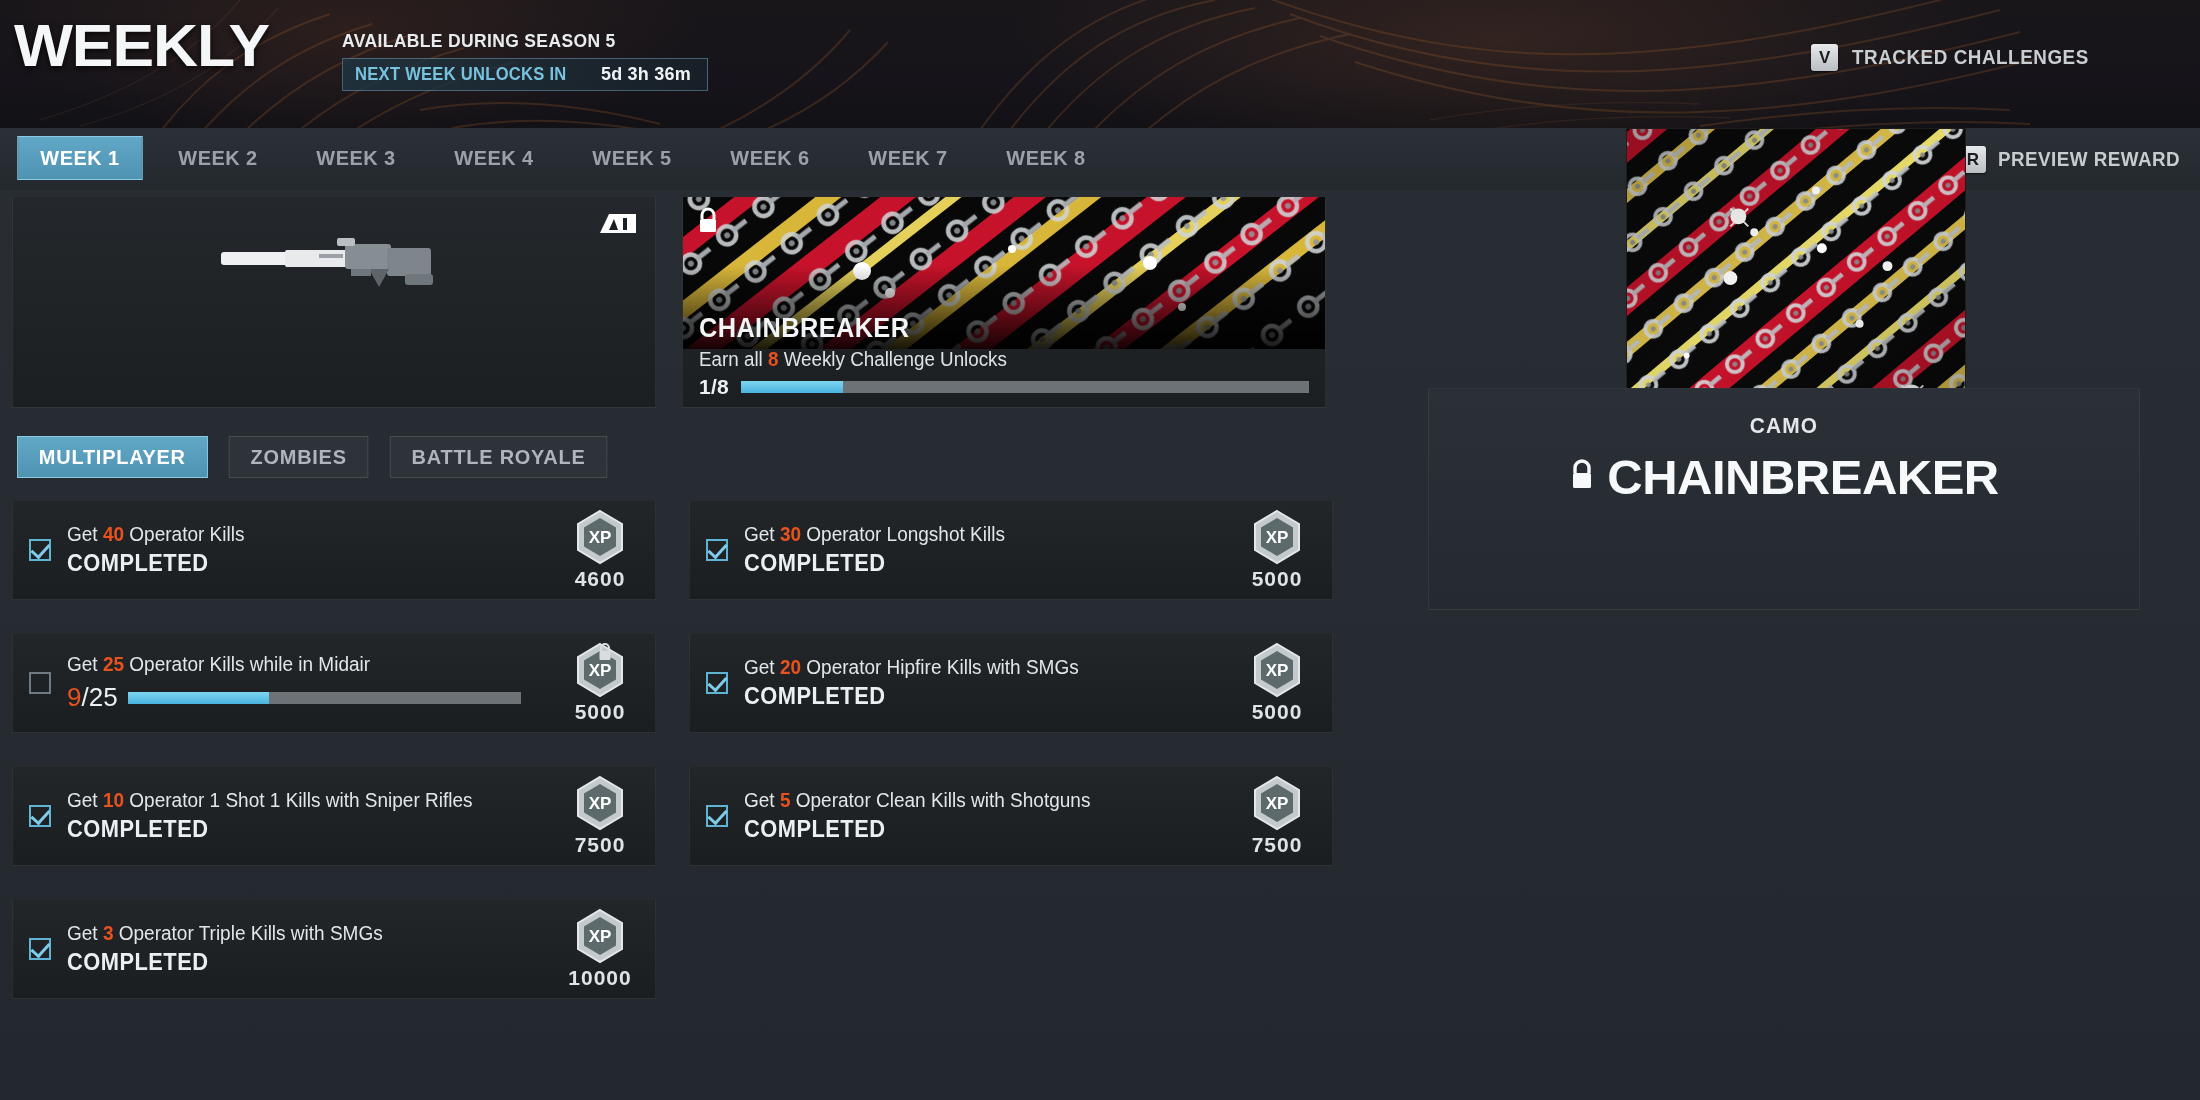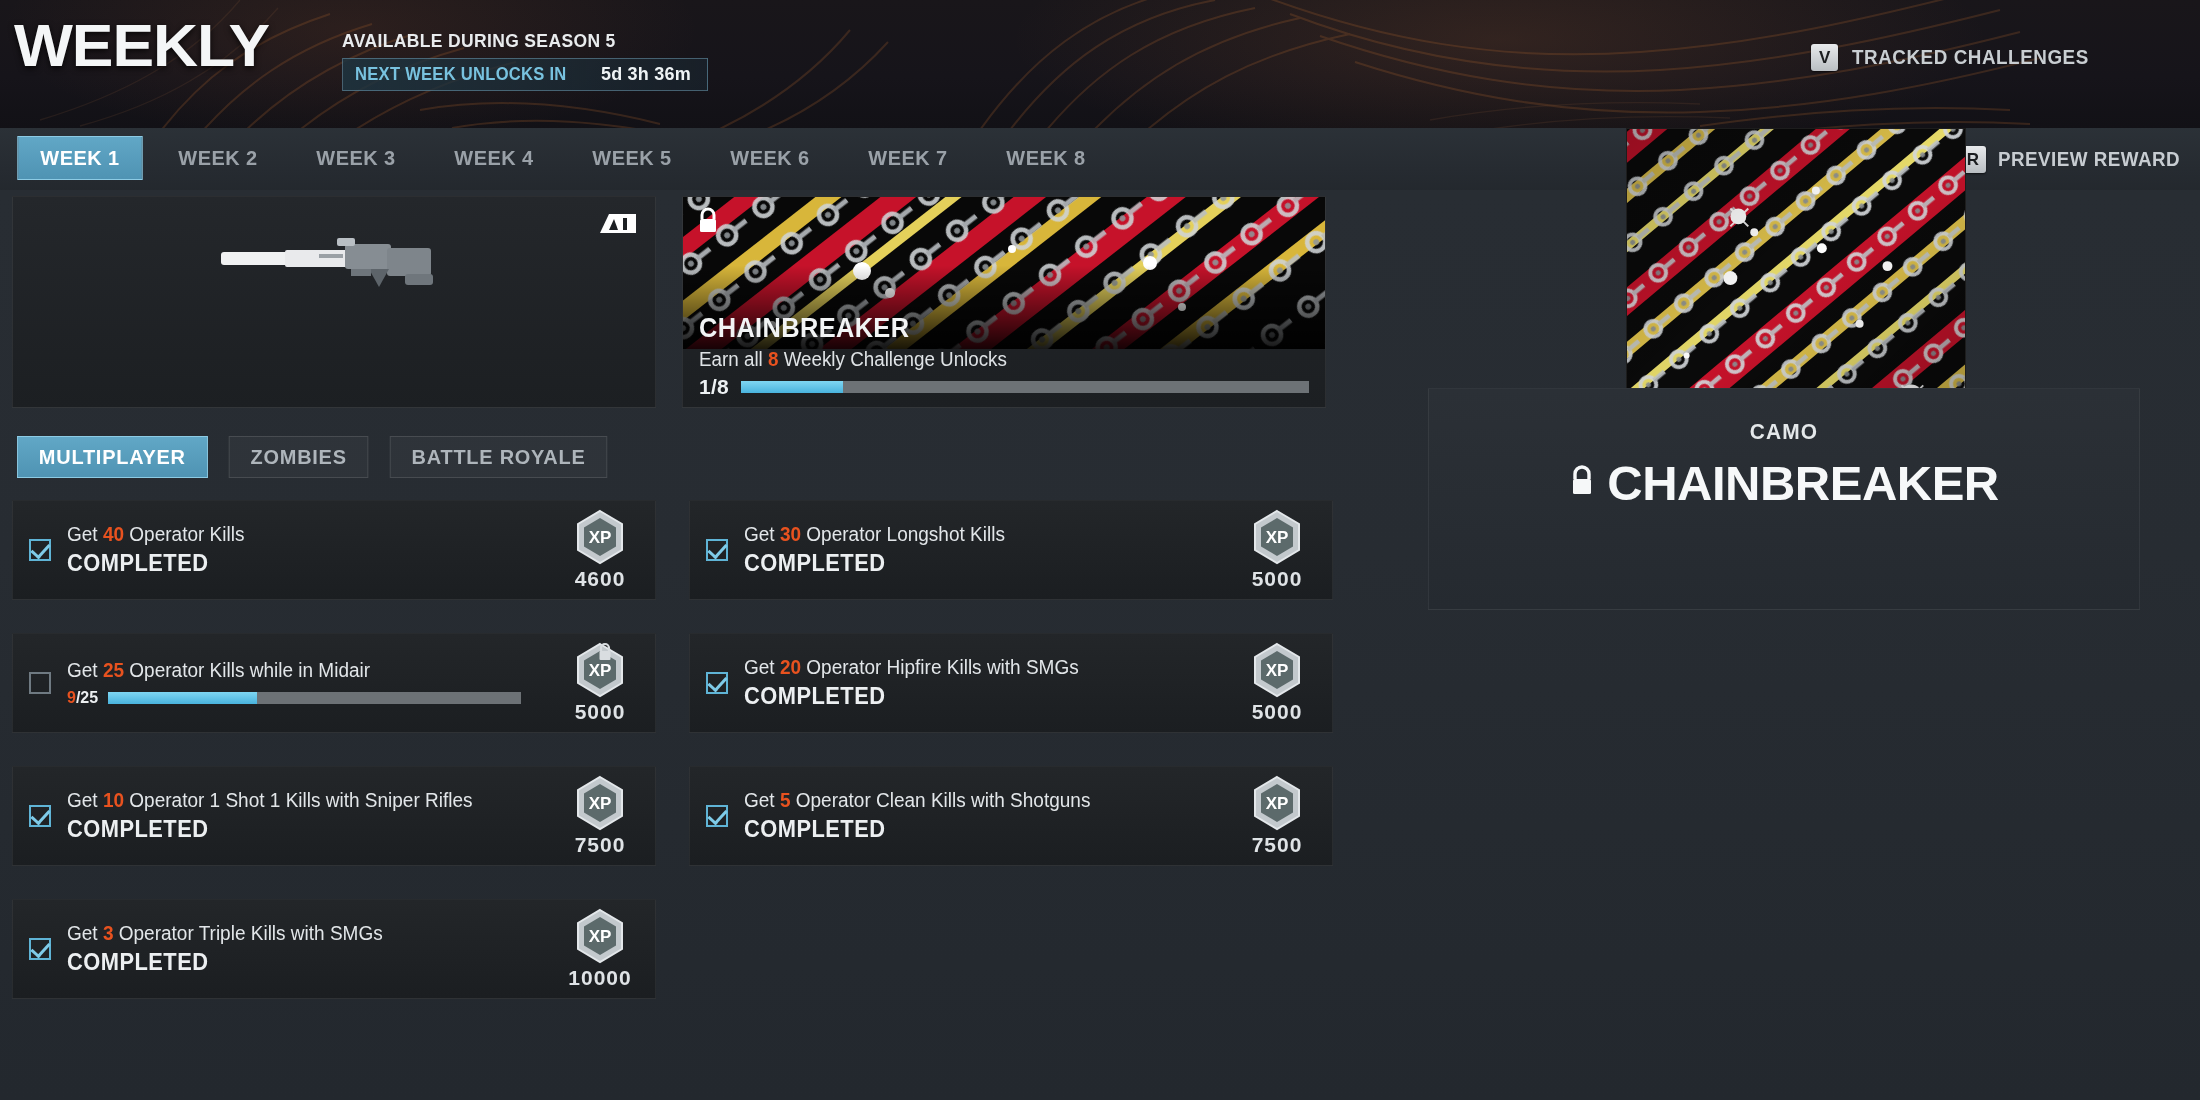--- a/index.html
+++ b/index.html
@@ -184,40 +184,40 @@
   .chal-body { flex: 1; padding: 0 14px 0 16px; min-width: 0; }
   .chal-desc {
     font-size: 20px; line-height: 1.18; color: #e2e6e9; font-weight: 400;
     transform: scaleX(0.95); transform-origin: left center;
   }
   .chal-status {
     font-size: 23px; font-weight: 700; color: #eceff1; letter-spacing: 0.5px; margin-top: 3px;
     transform: scaleX(0.95); transform-origin: left center;
   }
   .chal-prog { display: flex; align-items: center; gap: 10px; margin-top: 6px; padding-right: 16px; }
-  .chal-prog .cnt { font-size: 16px; font-weight: 700; color: #eceff1; white-space: nowrap; }
+  .chal-prog .cnt { font-size: 26px; font-weight: 400; color: #eceff1; white-space: nowrap; }
   .chal-prog .cnt .cur { color: #e8521f; }
   .xpwrap {
     width: 104px; flex: 0 0 104px; display: flex; flex-direction: column;
     align-items: center; justify-content: center; gap: 2px; padding-right: 6px;
   }
   .xpamt { font-size: 21px; font-weight: 700; color: #dfe3e6; letter-spacing: 1px; }
   .chal-lock { position: absolute; right: 42px; top: 8px; }
 
   
   .right-panel { position: absolute; left: 1360px; top: 0; width: 840px; height: 910px; }
   .camo-preview {
     position: absolute; left: 266px; top: 128px; width: 340px; height: 318px;
     background: #0a0a0a; border: 1px solid rgba(255,255,255,0.08); overflow: hidden;
   }
   .camo-info {
     position: absolute; left: 68px; top: 388px; width: 712px; height: 222px;
     background: linear-gradient(180deg,#2b3036 0%,#252a30 100%);
     border: 1px solid rgba(255,255,255,0.06);
-    display: flex; flex-direction: column; align-items: center; padding-top: 30px;
+    display: flex; flex-direction: column; align-items: center; padding-top: 24px;
   }
   .camo-kicker {
     font-size: 22px; font-weight: 700; letter-spacing: 1.2px; color: #e4e8ea;
     transform: scaleX(0.95);
   }
   .camo-name-row { display: flex; align-items: center; gap: 12px; margin-top: 10px; }
   .camo-name {
     font-size: 49px; font-weight: 700; letter-spacing: -0.5px; color: #f6f8f9;
     font-family: "Liberation Sans Narrow", "Liberation Sans", sans-serif;
     transform: scaleX(1.0);

